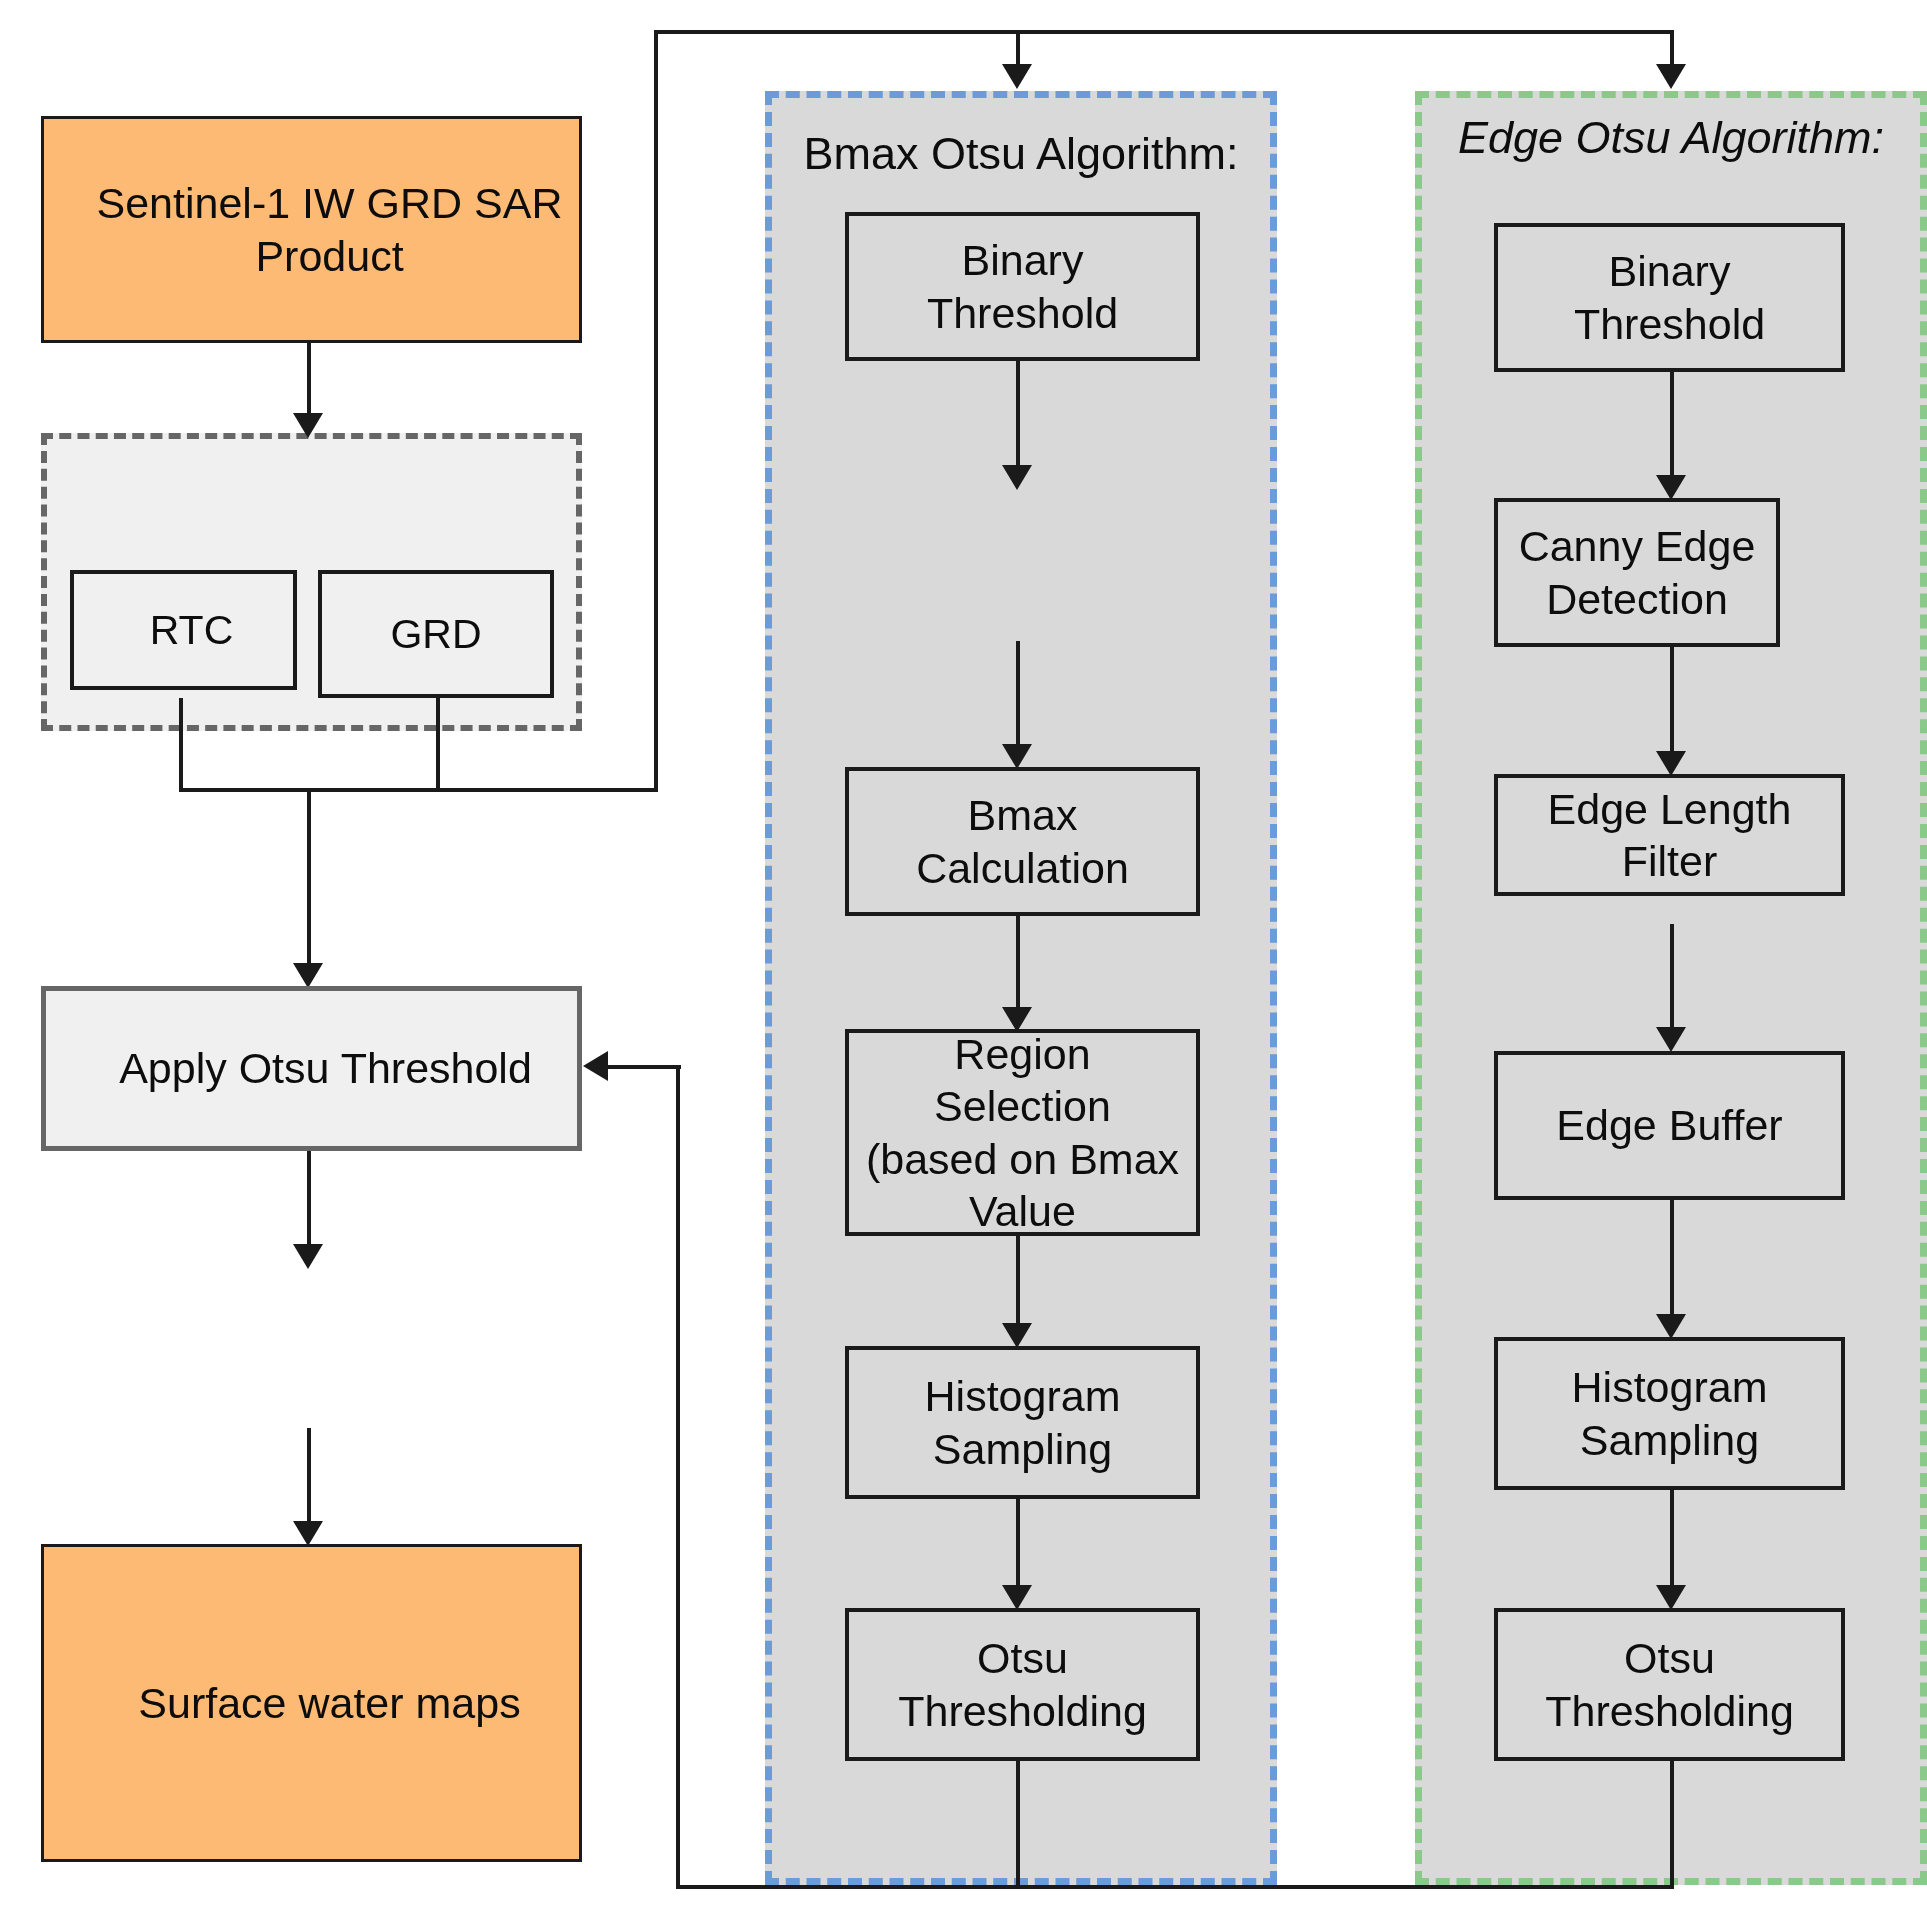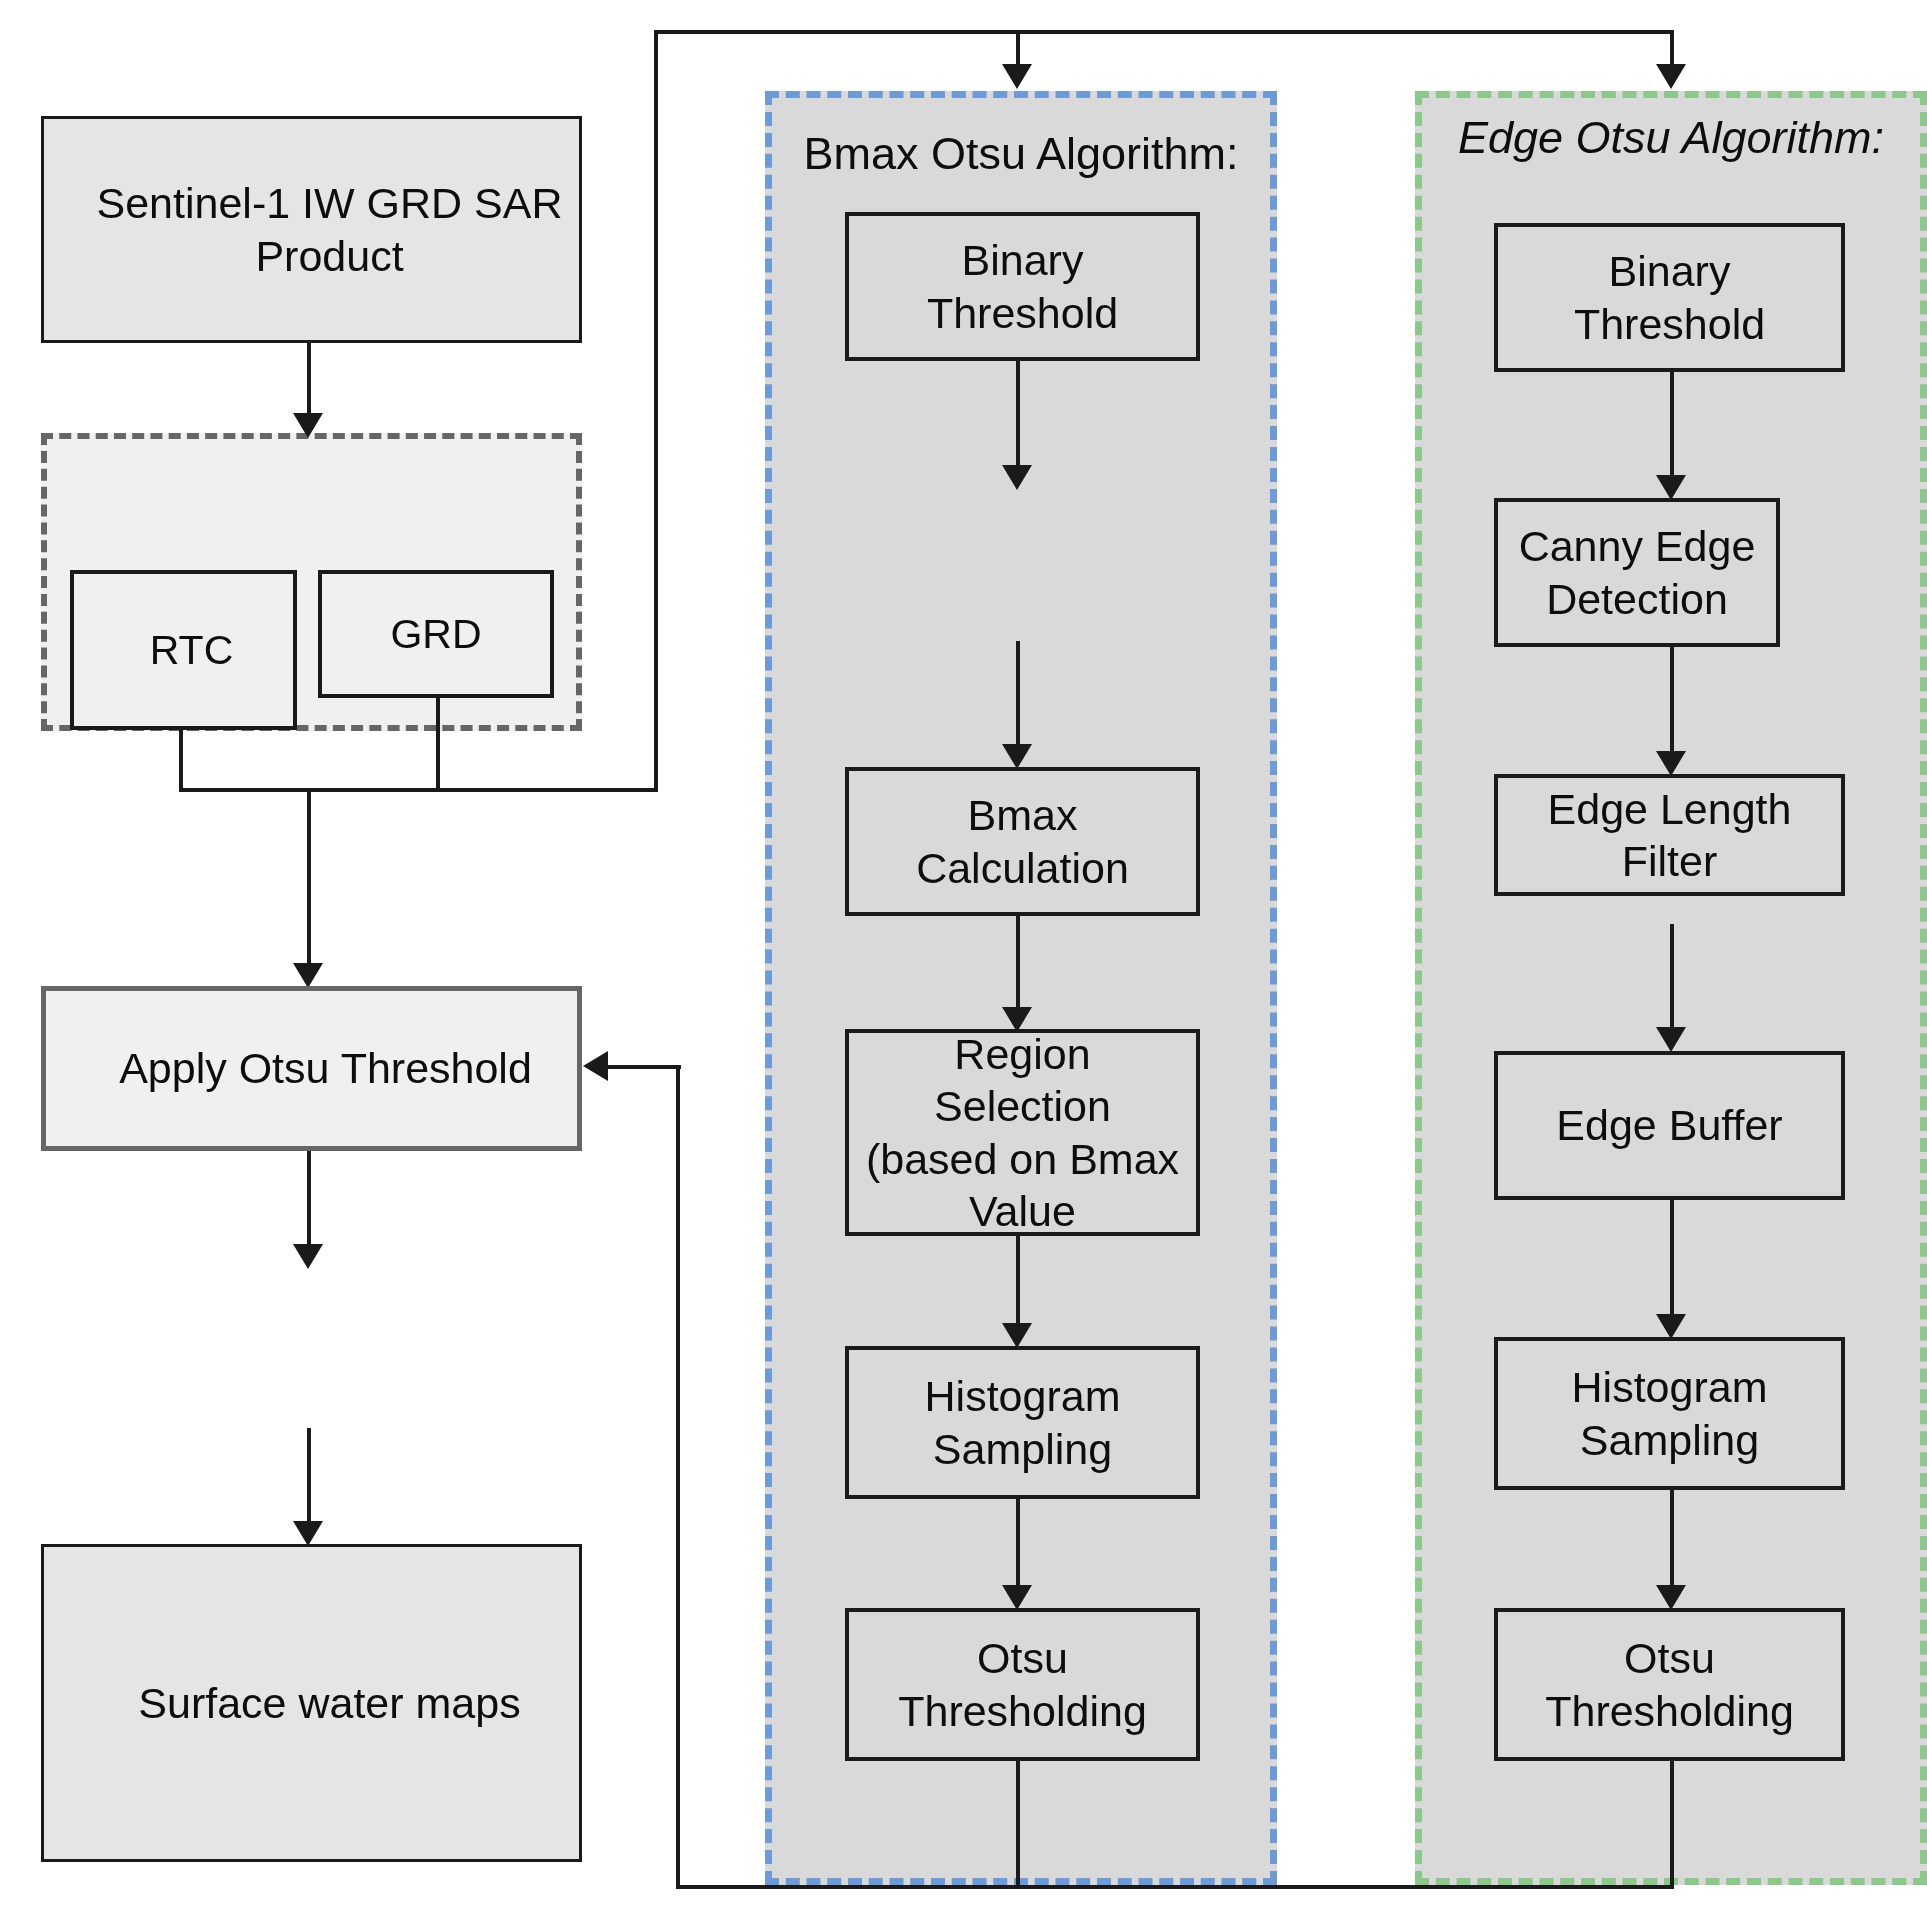--- a/index.html
+++ b/index.html
@@ -21,21 +21,21 @@
     align-items:center;
     justify-content:center;
     text-align:center;
     line-height:1.22;
     white-space:pre-line;
     z-index:6;
   }
 
   
   .node.plain{
-    background:#e5e5e5;
+    background:#fdba74;
     border:3.3px solid #1a1a1a;
     font-size:43px;
     padding-left:36px;
   }
 
   
   .node.grey-thick{
     background:#f0f0f0;
     border:5.8px solid #666666;
     font-size:43px;
@@ -110,21 +110,21 @@
 <div id="stage">
 
   <div class="node plain" style="left:41px;top:116px;width:541px;height:227px;">Sentinel-1 IW GRD SAR
 Product</div>
 
   <div class="vline" style="left:307px;top:343px;height:87px;"></div>
   <div class="arrow-down" style="left:293px;top:413px;"></div>
 
   <div class="panel preprocessing" style="left:41px;top:433px;width:541px;height:298px;"></div>
 
-  <div class="node sub" style="left:70px;top:570px;width:227px;height:160px;padding-left:16px;">RTC</div>
+  <div class="node sub" style="left:70px;top:570px;width:227px;height:120px;padding-left:16px;">RTC</div>
   <div class="node sub" style="left:318px;top:570px;width:236px;height:128px;">GRD</div>
 
   <div class="vline" style="left:179px;top:698px;height:93px;"></div>
   <div class="vline" style="left:436px;top:698px;height:93px;"></div>
   <div class="hline" style="left:179px;top:788px;width:479px;"></div>
 
   <div class="vline" style="left:654px;top:31px;height:760px;"></div>
 
   <div class="vline" style="left:307px;top:788px;height:190px;"></div>
   <div class="arrow-down" style="left:293px;top:963px;"></div>

